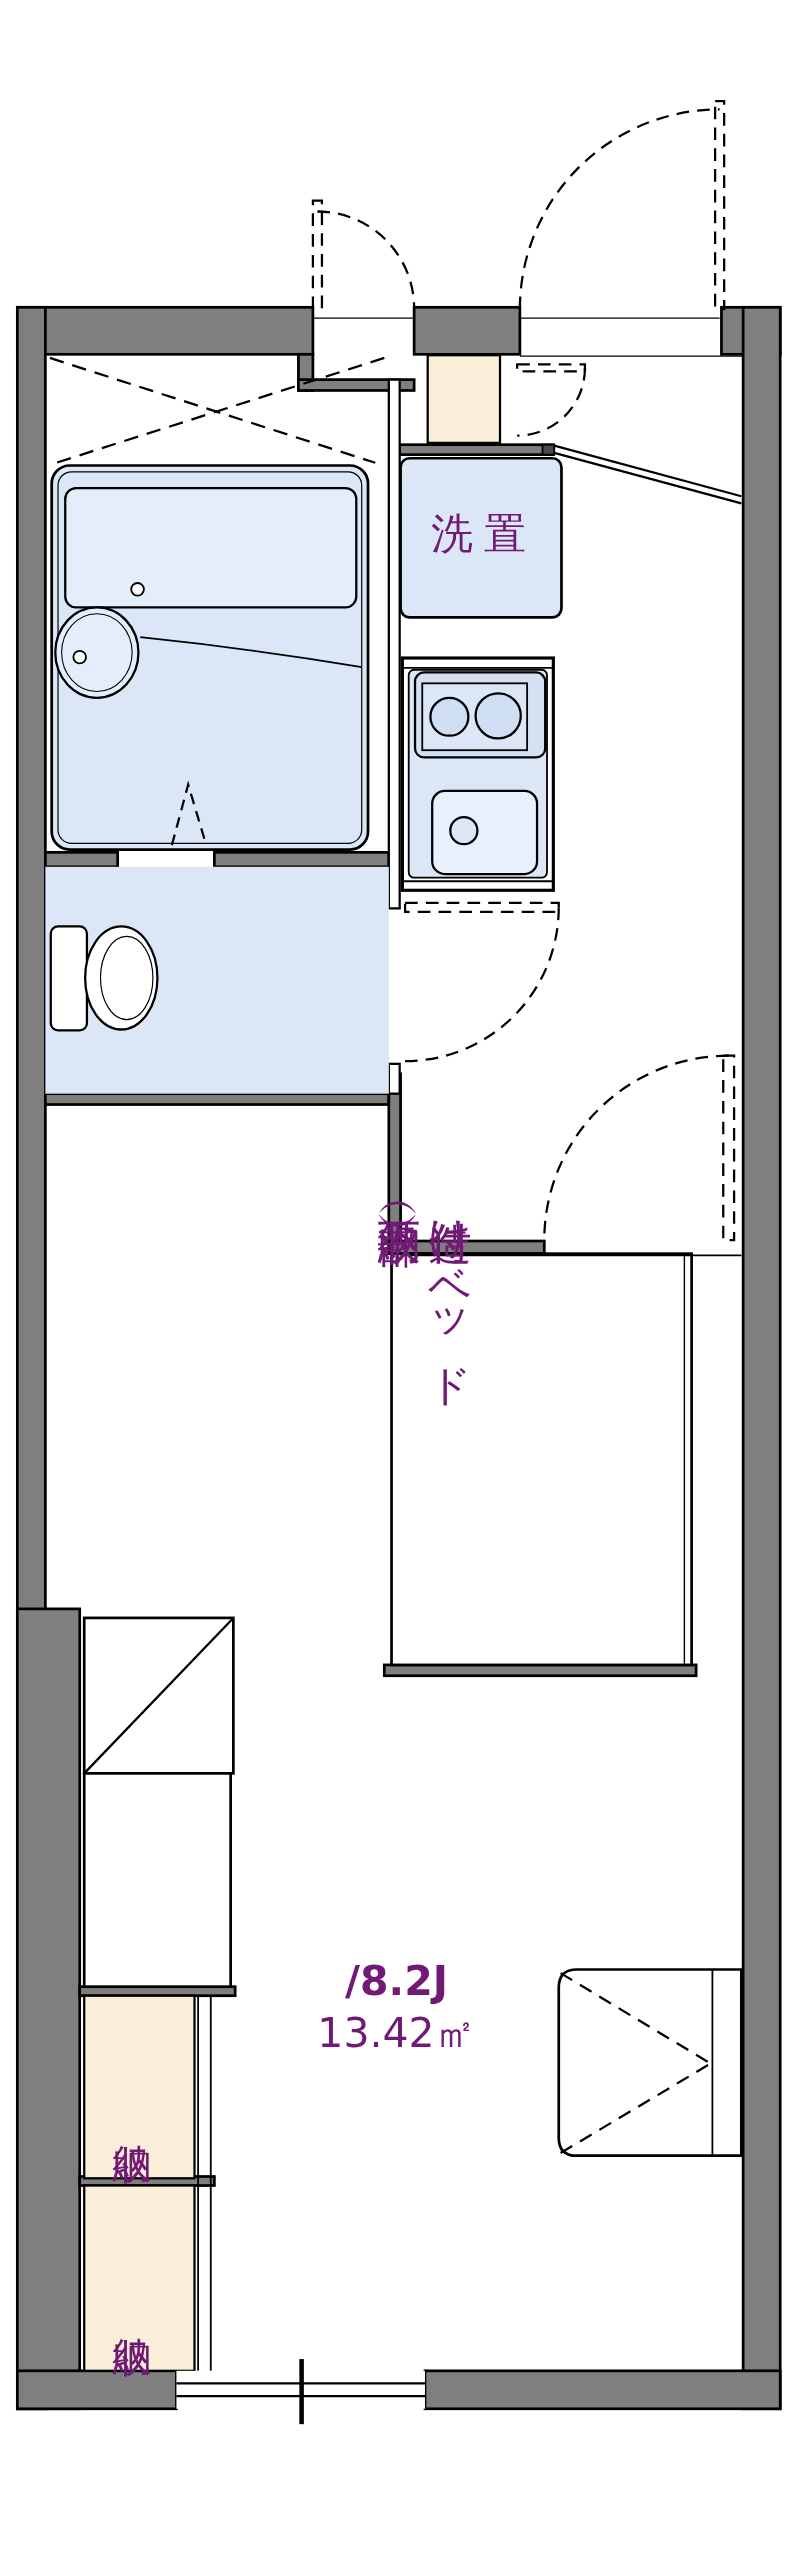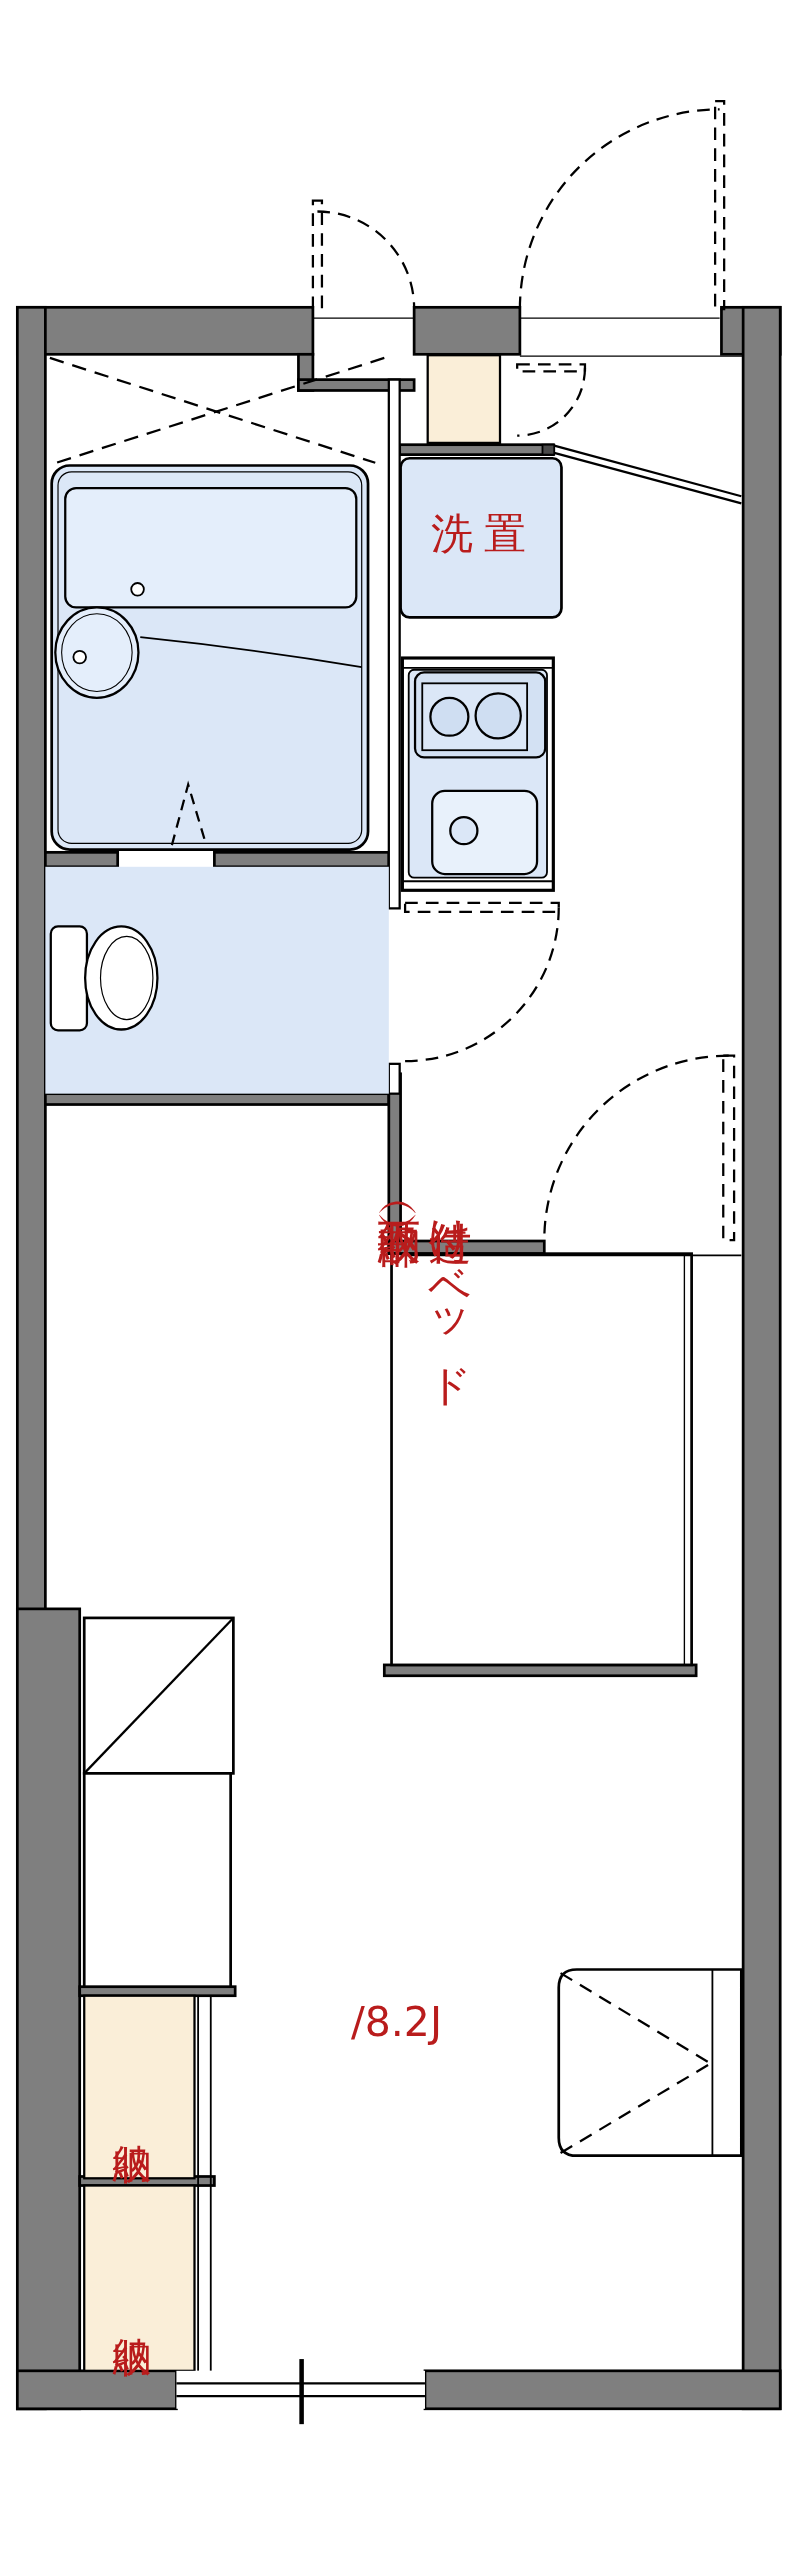--- a/index.html
+++ b/index.html
@@ -1,25 +1,25 @@
 <!DOCTYPE html>
 <html style="font-size:14.5px"><head>
 <meta charset="utf-8">
 <style>
   html,body{margin:0;padding:0;background:#ffffff;}
   body{font-family:"DejaVu Sans","Liberation Sans",sans-serif;}
   .plan{position:relative;width:812px;height:2576px;background:#ffffff;overflow:hidden;}
   .plan svg{position:absolute;left:0;top:0;}
-  .lbl{position:absolute;color:#b91c1c;text-align:center;white-space:nowrap;}
+  .lbl{position:absolute;color:#701a75;text-align:center;white-space:nowrap;}
   .lbl-washer{left:425px;top:506px;width:118px;font-size:42px;letter-spacing:11px;}
   .lbl-bed{left:375px;top:1189px;width:101px;height:578px;font-size:43px;line-height:51px;
            writing-mode:vertical-rl;text-orientation:mixed;white-space:normal;text-align:left;}
   .lbl-room{left:314px;top:1918px;width:165px;font-size:52px;letter-spacing:5.4px;}
   .lbl-area{left:298px;top:2006px;width:197px;font-size:41px;}
-  .lbl-jo{left:298px;top:1998px;width:197px;font-size:41px;}
+  .lbl-jo{left:298px;top:1957px;width:197px;font-size:41px;font-weight:bold;}
   .lbl-st{left:112px;top:2032px;width:47px;height:163px;font-size:39px;
           writing-mode:vertical-rl;text-orientation:upright;}
   .lbl-st2{top:2225px;}
 </style>
 </head>
 <body>
 
 <div class="plan">
 <svg width="812" height="2576" viewBox="0 0 898 2850">
 
@@ -144,18 +144,19 @@
   </g>
 </svg>
 
   <div class="lbl lbl-washer">洗置</div>
 
   <div class="lbl lbl-bed">
       <div>造付けベッド</div>
       <div>（下部収納）</div>
     </div>
 
+  <div class="lbl lbl-area">13.42㎡</div>
   <div class="lbl lbl-jo">/8.2J</div>
 
   <div class="lbl lbl-st">収納</div>
   <div class="lbl lbl-st lbl-st2">収納</div>
 </div>
 
 
 </body></html>

